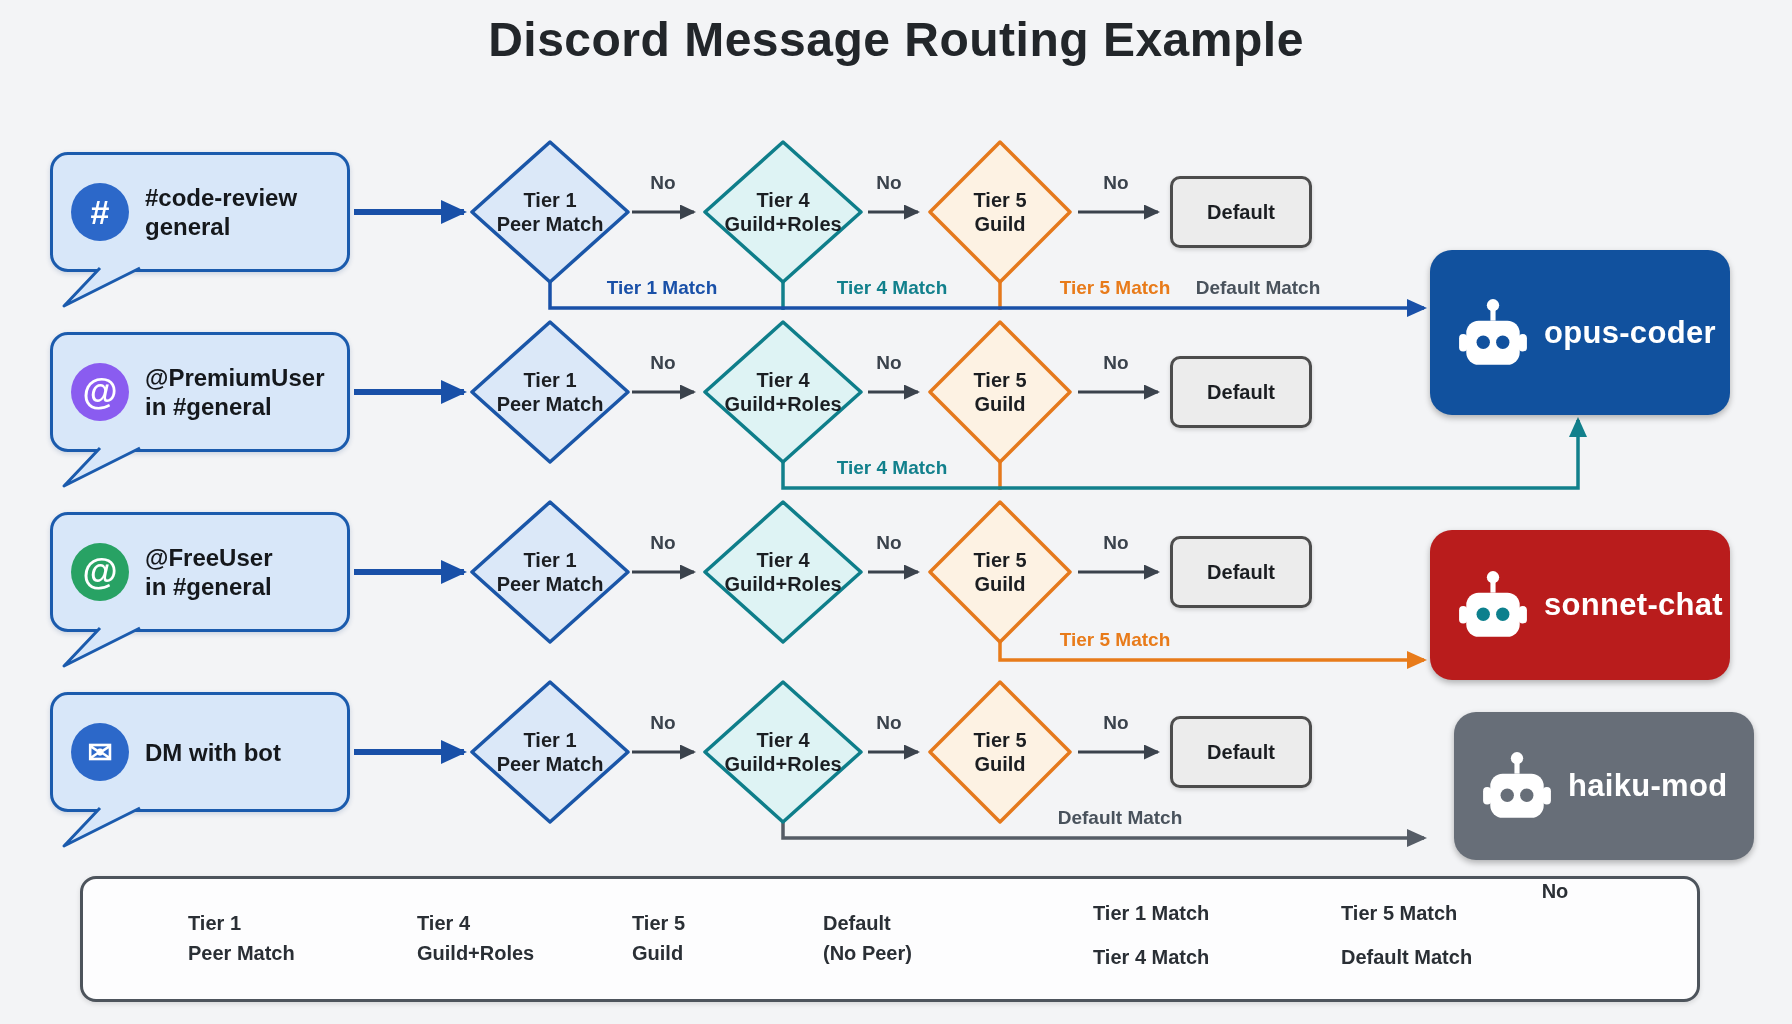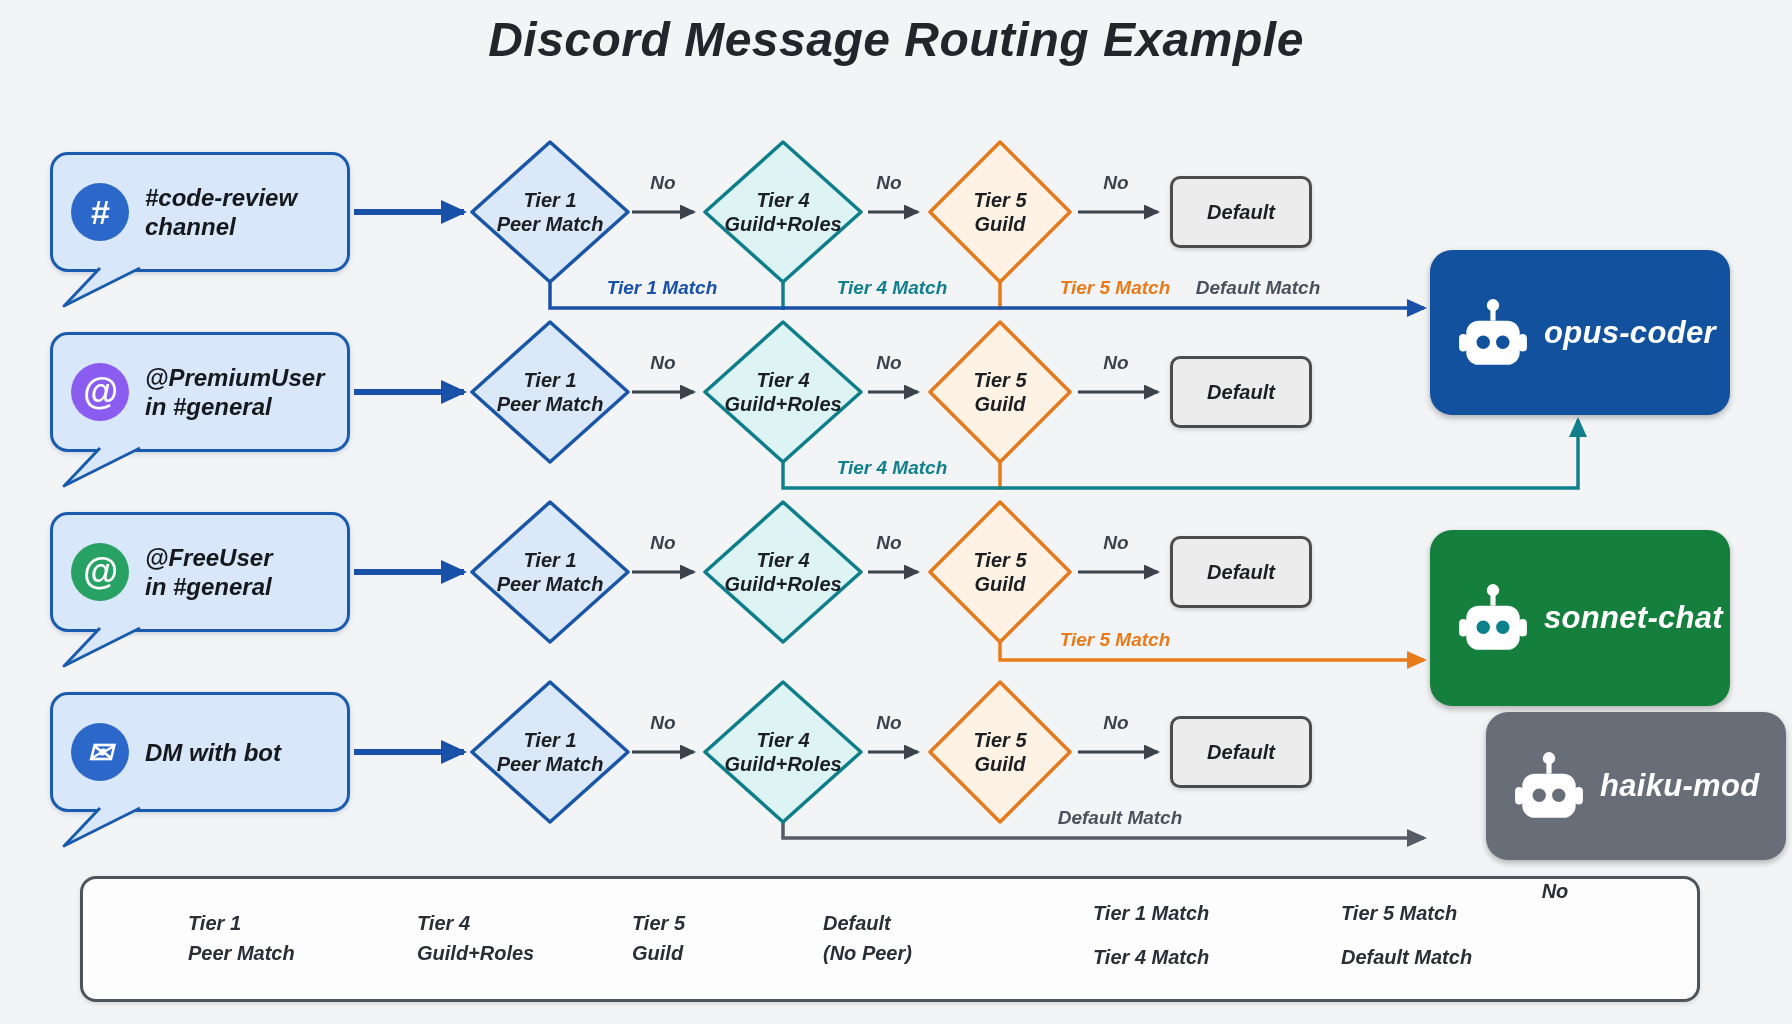--- a/index.html
+++ b/index.html
@@ -1,21 +1,21 @@
 <!DOCTYPE html>
 <html><head>
 <meta charset="utf-8">
 <style>
   html,body{margin:0;padding:0;background:#e8eaed;}
   .stage{position:relative;width:1792px;height:1024px;background:#f3f4f6;overflow:hidden;
          font-family:"Liberation Sans", sans-serif;}
   .stage *{box-sizing:border-box;}
   svg.under{position:absolute;left:0;top:0;z-index:0;}
   svg.over{position:absolute;left:0;top:0;z-index:3;pointer-events:none;}
-  .abs{position:absolute;z-index:1;font-style:italic;}
+  .abs{position:absolute;z-index:1;}
   .title{left:0;right:0;top:12px;text-align:center;font-size:48px;font-weight:bold;color:#22262a;letter-spacing:.5px;}
   .pill{height:44px;background:#11529e;border-radius:10px;color:#fff;font-weight:bold;font-size:21px;
         display:flex;align-items:center;justify-content:center;letter-spacing:.4px;
         box-shadow:0 2px 4px rgba(0,0,0,.25);}
   .bubble{width:300px;height:120px;background:#d8e7f9;border:3px solid #1b5bad;border-radius:18px;
           display:flex;align-items:center;box-shadow:0 2px 5px rgba(20,60,120,.18);}
   .bico{width:58px;height:58px;border-radius:50%;margin-left:18px;flex:0 0 auto;
         display:flex;align-items:center;justify-content:center;color:#fff;font-weight:bold;font-size:34px;}
   .btxt{margin-left:16px;font-size:24px;font-weight:bold;color:#15181c;line-height:29px;}
   .btxt div:empty{display:none;}
@@ -113,21 +113,21 @@
   <line x1="1246" y1="958" x2="1320" y2="958" stroke="#555c66" stroke-width="4.5" marker-end="url(#mg)"></line>
   <line x1="1506" y1="916" x2="1604" y2="916" stroke="#3a424c" stroke-width="3.5" marker-end="url(#md)"></line>
 </svg>
 
 <div class="abs title">Discord Message Routing Example</div>
 
 <div class="abs bubble" style="left:50px;top:152px">
   <div class="bico" style="background:#2c68c9">#</div>
   <div class="btxt">
     <div>#code-review</div>
-    <div>channel</div>
+    <div>general</div>
   </div>
 </div>
 <div class="abs bubble" style="left:50px;top:332px">
   <div class="bico" style="background:#8a5cf0;font-size:36px">@</div>
   <div class="btxt">
     <div>@PremiumUser</div>
     <div>in #general</div>
   </div>
 </div>
 <div class="abs bubble" style="left:50px;top:512px">
@@ -225,33 +225,33 @@
     <circle cx="36" cy="9" r="6" fill="#fff"></circle>
         <rect x="33.5" y="12" width="5" height="12" fill="#fff"></rect>
     <rect x="3" y="37" width="8" height="17" rx="4" fill="#fff"></rect>
         <rect x="61" y="37" width="8" height="17" rx="4" fill="#fff"></rect>
     <rect x="10" y="24" width="52" height="43" rx="12" fill="#fff"></rect>
     <circle class="eye" cx="26.5" cy="45" r="6.5"></circle>
         <circle class="eye" cx="45.5" cy="45" r="6.5"></circle>
   </svg>
   <div class="aname">opus-coder</div>
 </div>
-<div class="abs agent" style="left:1430px;top:530px;height:176px;background:#15803d;--bg:#0d808d">
+<div class="abs agent" style="left:1430px;top:530px;height:150px;background:#b91c1c;--bg:#0d808d">
   <svg width="74" height="74" viewBox="0 0 72 72">
     <circle cx="36" cy="9" r="6" fill="#fff"></circle>
         <rect x="33.5" y="12" width="5" height="12" fill="#fff"></rect>
     <rect x="3" y="37" width="8" height="17" rx="4" fill="#fff"></rect>
         <rect x="61" y="37" width="8" height="17" rx="4" fill="#fff"></rect>
     <rect x="10" y="24" width="52" height="43" rx="12" fill="#fff"></rect>
     <circle class="eye" cx="26.5" cy="45" r="6.5"></circle>
         <circle class="eye" cx="45.5" cy="45" r="6.5"></circle>
   </svg>
   <div class="aname">sonnet-chat</div>
 </div>
-<div class="abs agent" style="left:1486px;top:712px;height:148px;background:#676e78;--bg:#676e78">
+<div class="abs agent" style="left:1454px;top:712px;height:148px;background:#676e78;--bg:#676e78">
   <svg width="74" height="74" viewBox="0 0 72 72">
     <circle cx="36" cy="9" r="6" fill="#fff"></circle>
         <rect x="33.5" y="12" width="5" height="12" fill="#fff"></rect>
     <rect x="3" y="37" width="8" height="17" rx="4" fill="#fff"></rect>
         <rect x="61" y="37" width="8" height="17" rx="4" fill="#fff"></rect>
     <rect x="10" y="24" width="52" height="43" rx="12" fill="#fff"></rect>
     <circle class="eye" cx="26.5" cy="45" r="6.5"></circle>
         <circle class="eye" cx="45.5" cy="45" r="6.5"></circle>
   </svg>
   <div class="aname">haiku-mod</div>

